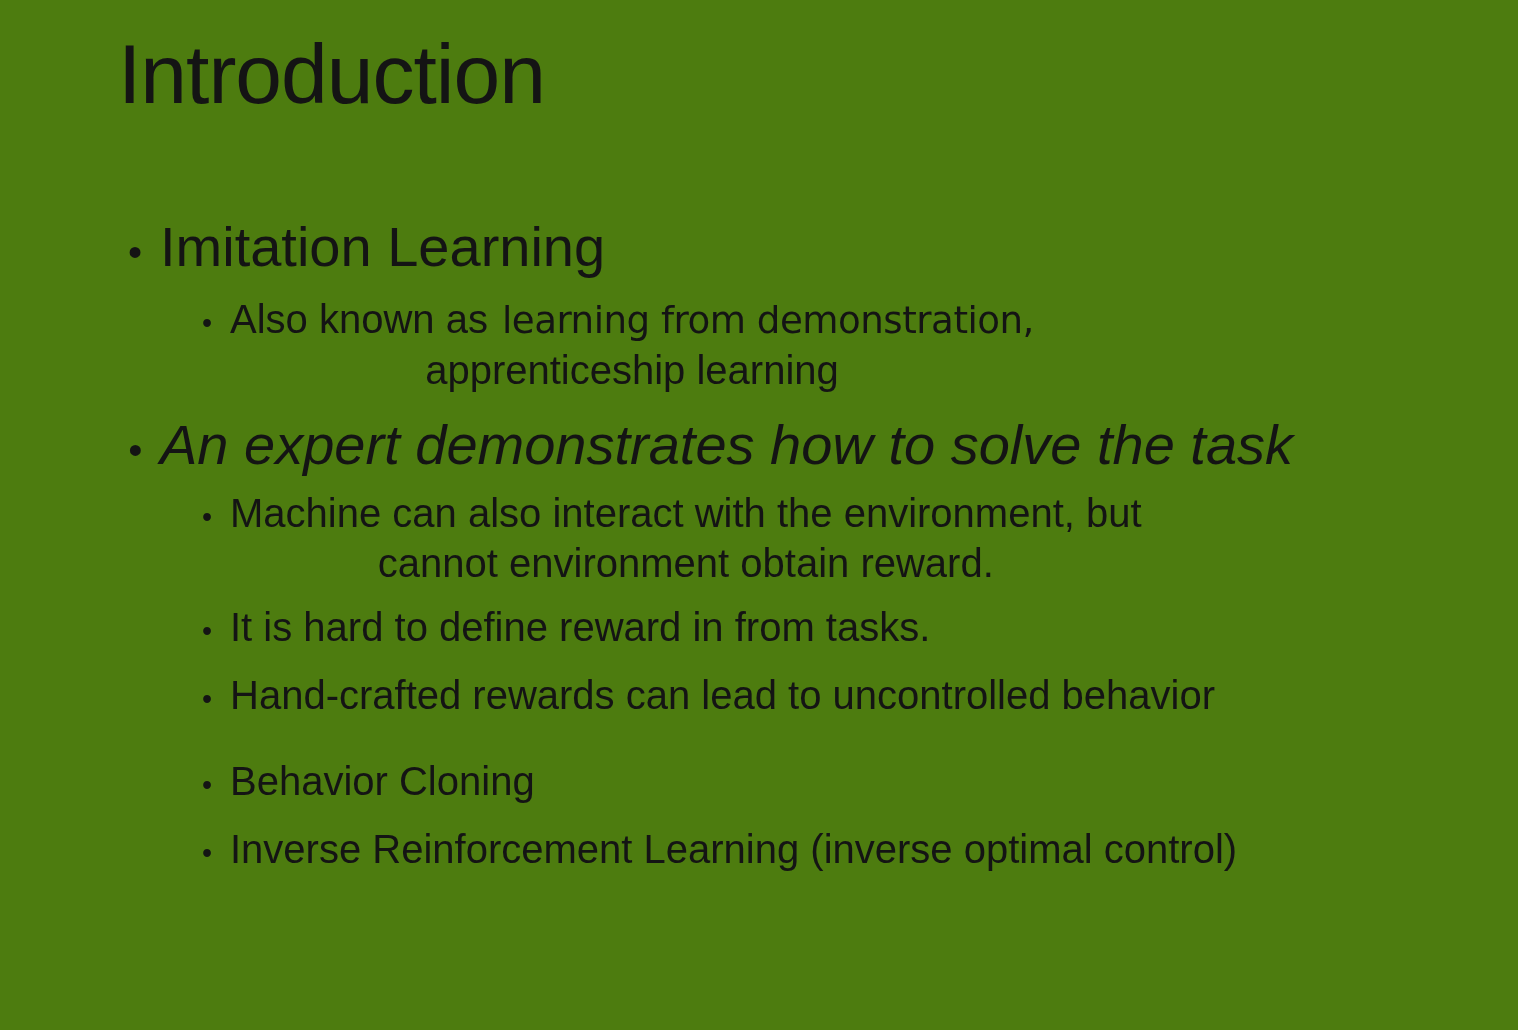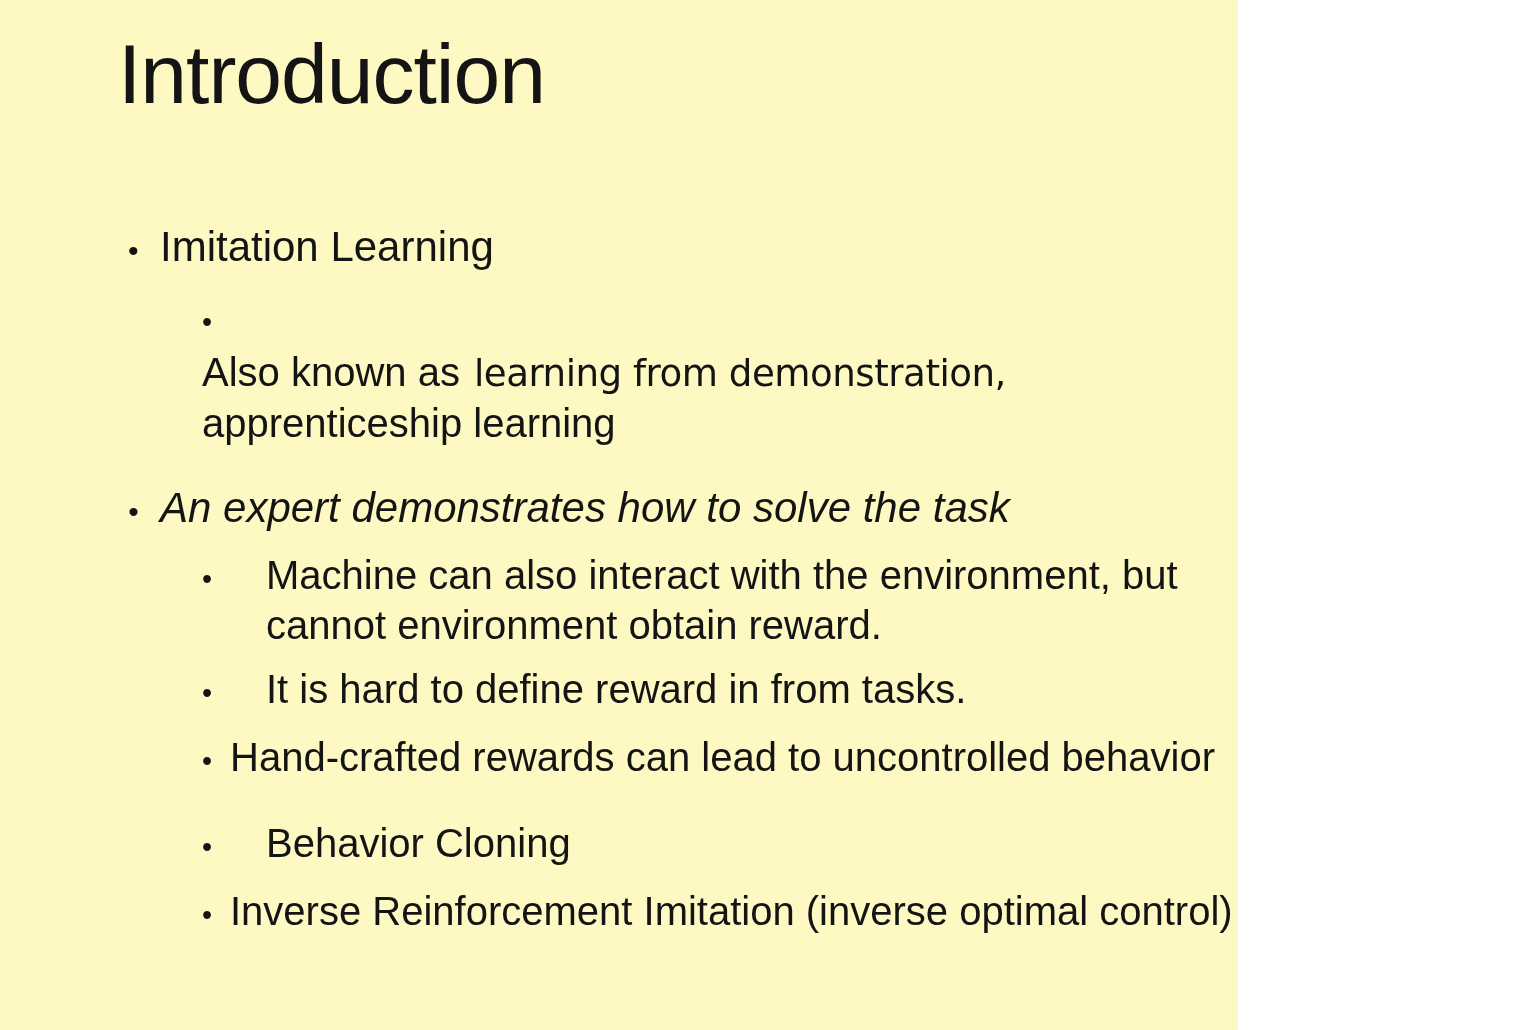--- a/index.html
+++ b/index.html
@@ -6,23 +6,24 @@
   html, body {
     width: 1518px;
     height: 1030px;
     background: #ffffff;
     font-family: "Liberation Sans", sans-serif;
     color: #141414;
     overflow: hidden;
   }
   .slide {
     position: relative;
-    width: 1238px;
+    width: 1518px;
     height: 1030px;
-    background: #fef9c3;
+    background: #4d7c0f;
+    text-align: center;
   }
   .title {
     position: absolute;
     left: 118px;
     top: 26px;
     font-size: 84px;
     font-weight: 400;
     letter-spacing: -1px;
     line-height: 1.15;
     color: #141414;
@@ -33,21 +34,21 @@
     left: 120px;
     top: 221px;
     width: 1360px;
   }
   .li {
     display: flex;
     align-items: flex-start;
     color: #141414;
   }
   .l1 {
-    font-size: 42px;
+    font-size: 56px;
     line-height: 52px;
     padding-left: 8px;
   }
   .l2 {
     font-size: 40px;
     line-height: 50px;
     padding-left: 82px;
   }
   .marker {
     flex: 0 0 32px;
@@ -62,23 +63,23 @@
   .txt.wrap { white-space: normal; }
   .line { display: block; white-space: nowrap; }
   .alt {
     font-family: "DejaVu Sans", sans-serif;
     font-size: 0.93em;
     margin-left: 14px;
     letter-spacing: -0.5px;
   }
   
   .mb-16 { margin-bottom: 16px; }
-  .mb-22 { margin-bottom: 34px; flex-direction: column; }
+  .mb-22 { margin-bottom: 24px; }
   .mb-12 { margin-bottom: 12px; font-style: italic; }
-  .mb-14 { margin-bottom: 14px; gap: 36px; }
+  .mb-14 { margin-bottom: 14px; }
   .mb-24 { margin-bottom: 32px; }
   .mb-10 { margin-bottom: 10px; }
 </style>
 </head>
 <body>
 
 <div class="slide">
 
   <h1 class="title">Introduction</h1>
 
@@ -121,17 +122,17 @@
     </div>
 
 
     <div class="li l2 mb-14">
       <span class="marker"></span>
       <span class="txt">Behavior Cloning</span>
     </div>
 
     <div class="li l2">
       <span class="marker"></span>
-      <span class="txt">Inverse Reinforcement Imitation (inverse optimal control)</span>
+      <span class="txt">Inverse Reinforcement Learning (inverse optimal control)</span>
     </div>
 
   </div>
 </div>
 
 </body></html>

